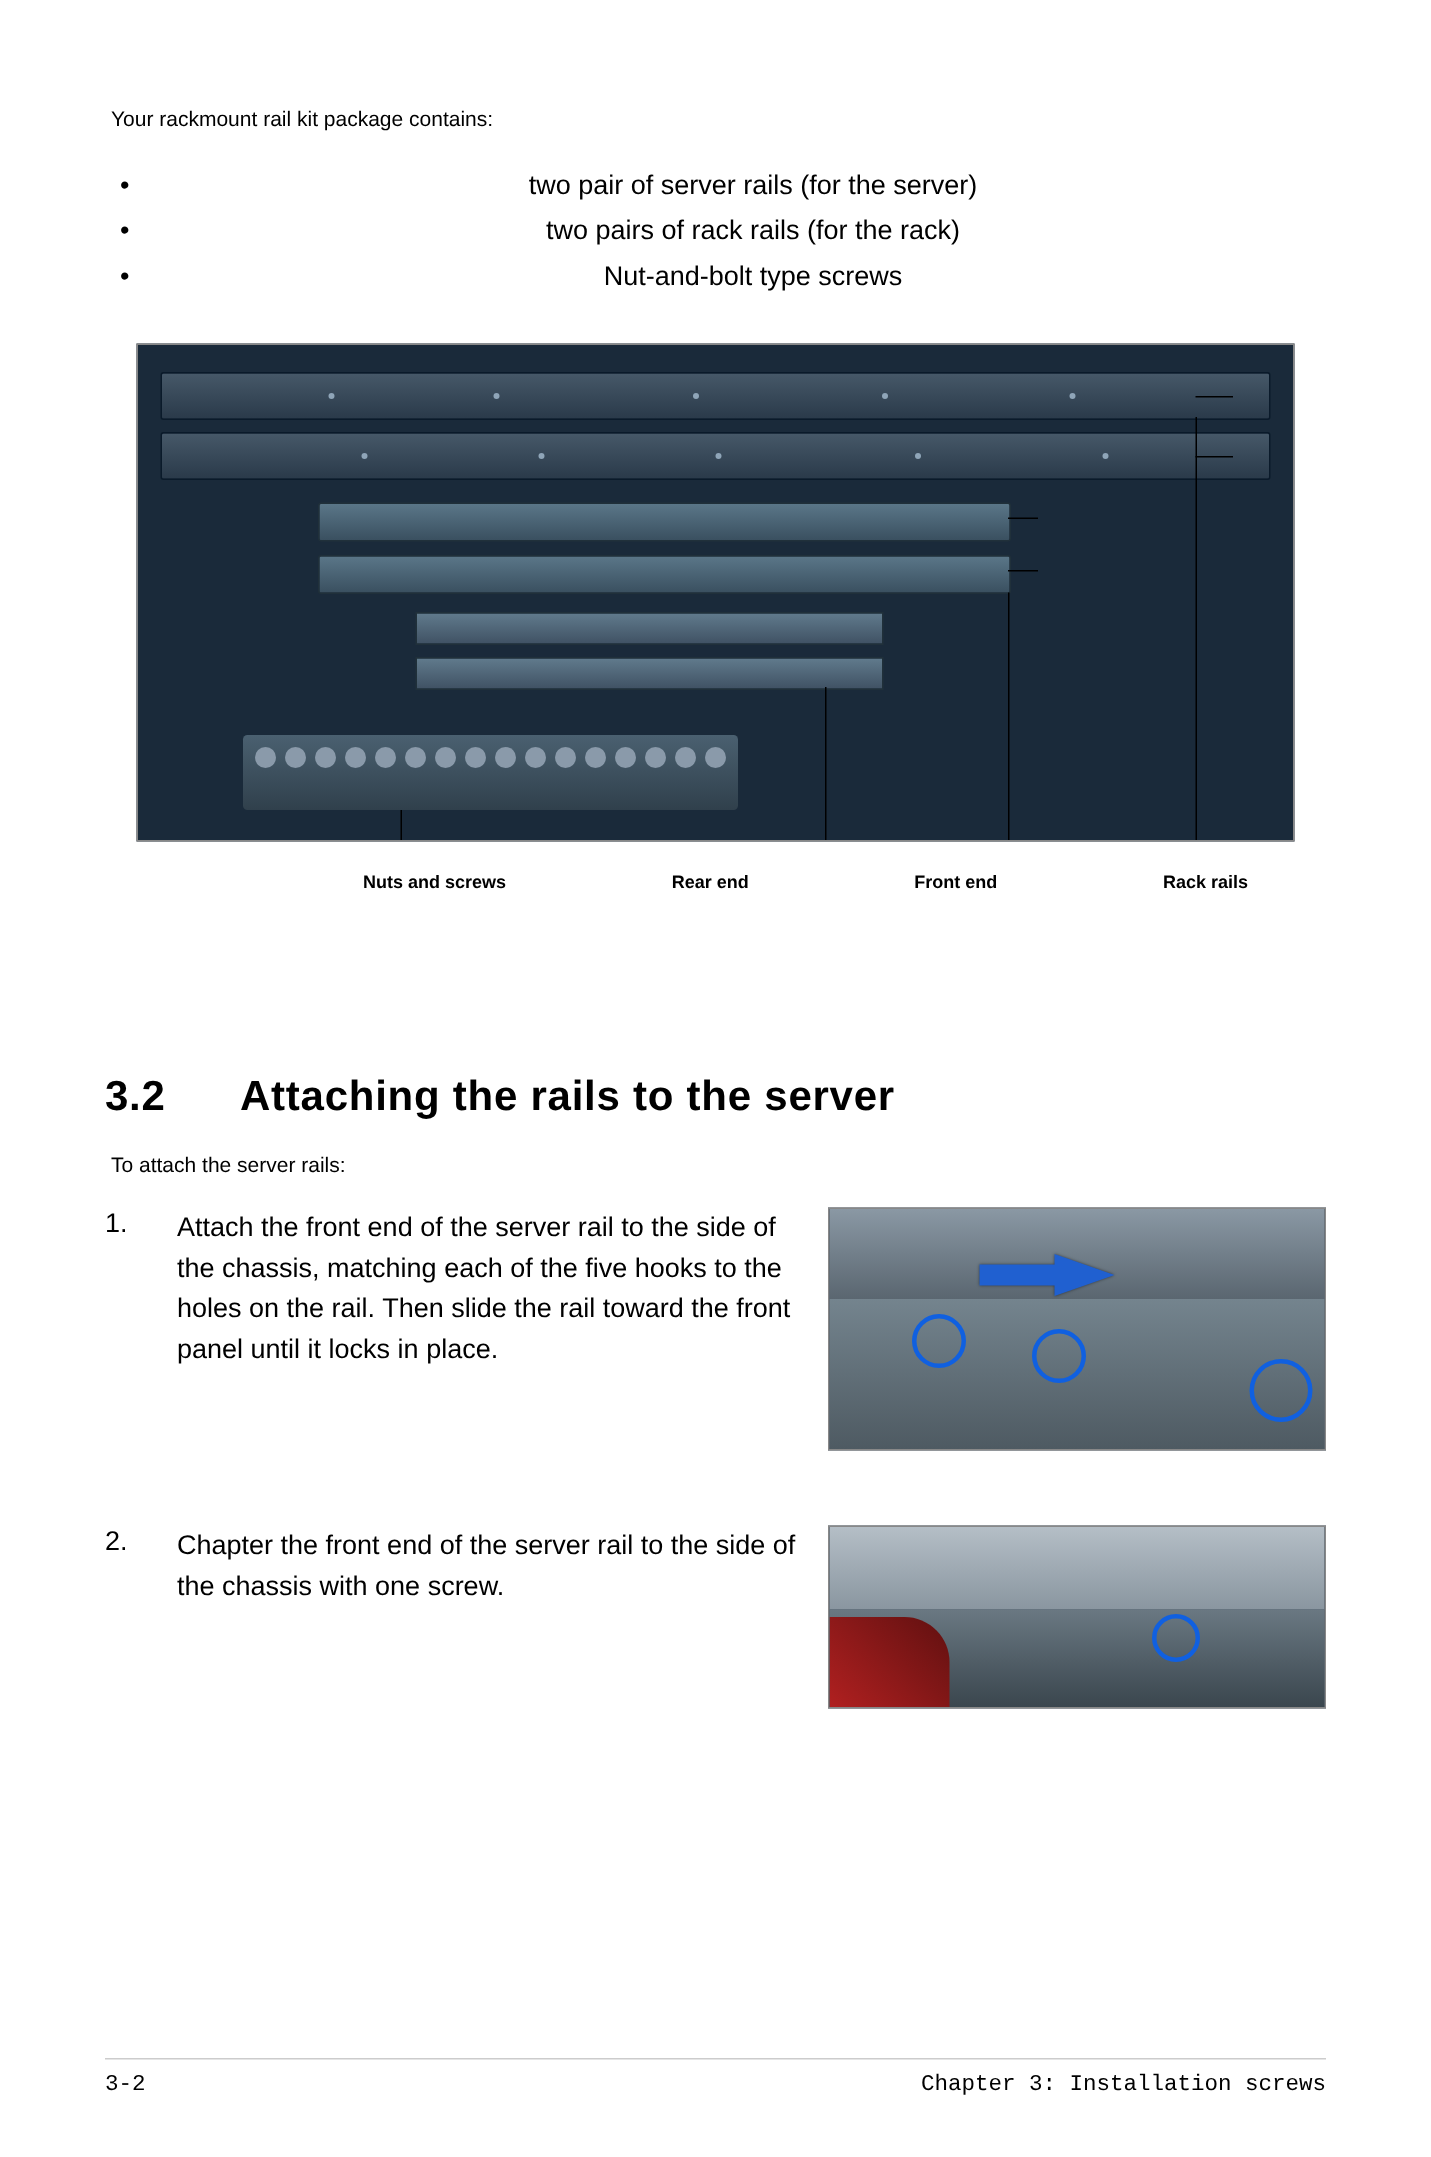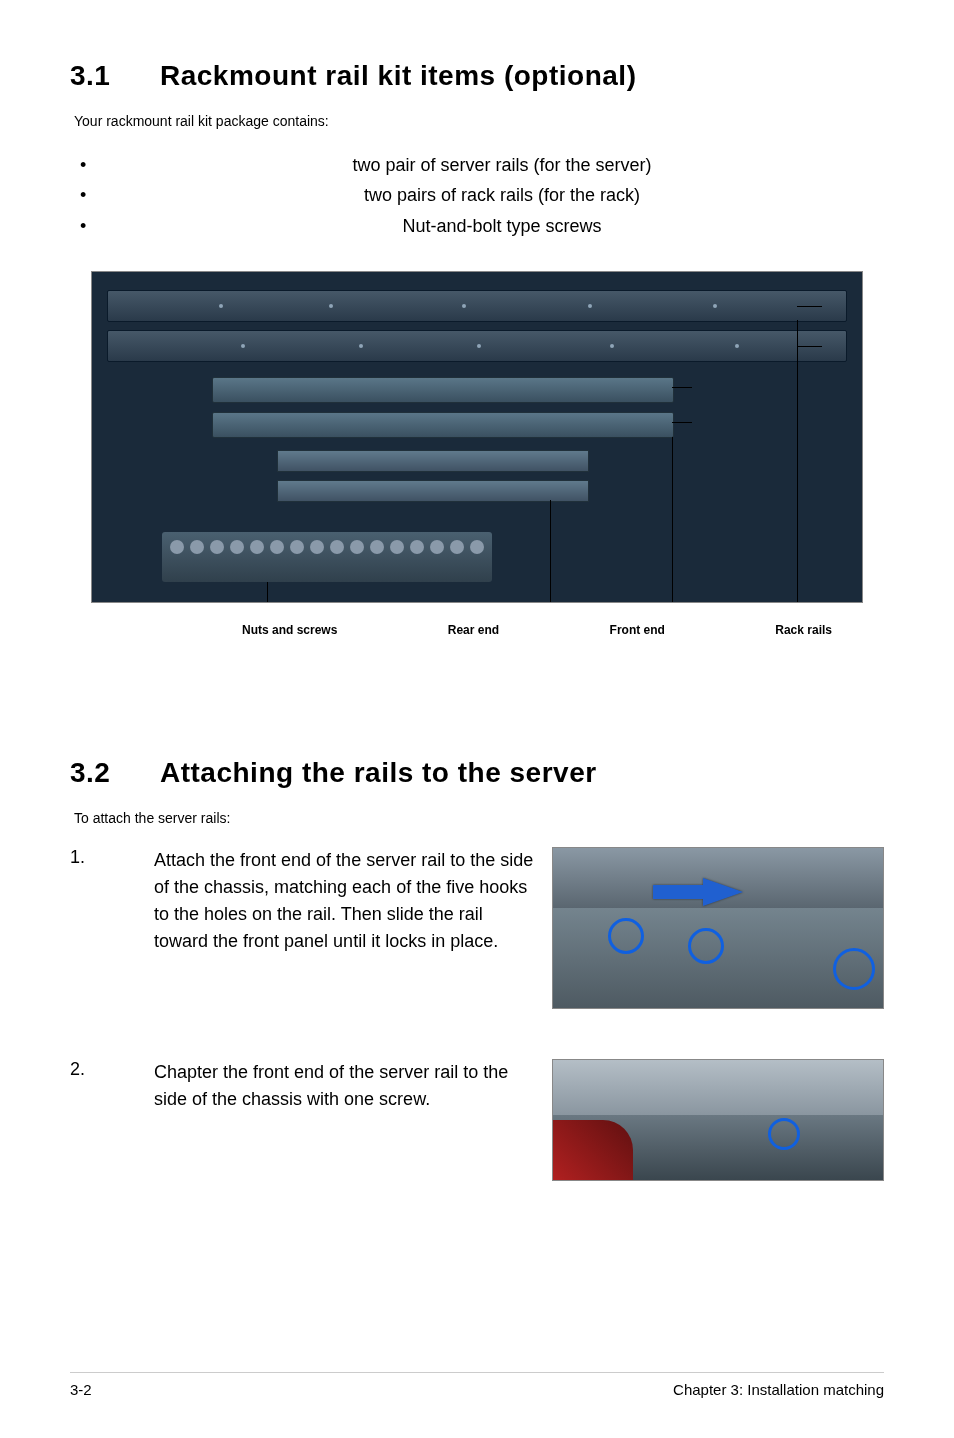--- a/index.html
+++ b/index.html
@@ -131,21 +131,20 @@
   ol.steps li .sn {
     font-size: 18px;
     width: 48px;
     flex-shrink: 0;
   }
   ol.steps li .txt {
     font-size: 18px;
     line-height: 1.5;
     flex: 1;
     padding-right: 18px;
-    margin-left: 36px;
   }
   .step-img {
     width: 330px;
     flex-shrink: 0;
     border: 1px solid #888;
     background: #3a4a5a;
     position: relative;
     overflow: hidden;
   }
   .step-img.a { height: 160px; }
@@ -180,30 +179,28 @@
   .footer {
     position: absolute;
     bottom: 40px;
     left: 70px;
     right: 70px;
     display: flex;
     justify-content: space-between;
     font-size: 15px;
     border-top: 1px solid #ccc;
     padding-top: 8px;
+    font-family: Liberation Mono, monospace;
   }
 </style>
 </head>
 <body>
 
 <div class="page">
 
-  <h1 class="sect">
-    <span class="num">3.1</span><span>Rackmount rail kit items (optional)</span>
-  </h1>
 
   <p class="intro">Your rackmount rail kit package contains:</p>
 
   <ul class="bullets">
     <li>two pair of server rails (for the server)</li>
     <li>two pairs of rack rails (for the rack)</li>
     <li>Nut-and-bolt type screws</li>
   </ul>
 
   <div class="figure">
@@ -288,16 +285,16 @@
         <div class="chassis-bar" style="top:0; height:55px; background:linear-gradient(#b4bec6,#8a96a0);"></div>
         <div class="chassis-bar" style="top:55px; height:65px; background:linear-gradient(#6a7882,#3a464e);"></div>
         <div class="circle" style="width:26px;height:26px; top:58px; left:215px;"></div>
         <div style="position:absolute;left:0;bottom:0;width:80px;height:60px;background:linear-gradient(45deg,#b02020,#601010);border-top-right-radius:30px;"></div>
       </div>
     </li>
   </ol>
 
   <div class="footer">
     <span>3-2</span>
-    <span>Chapter 3:  Installation matching</span>
+    <span>Chapter 3:  Installation screws</span>
   </div>
 
 </div>
 
 </body></html>

